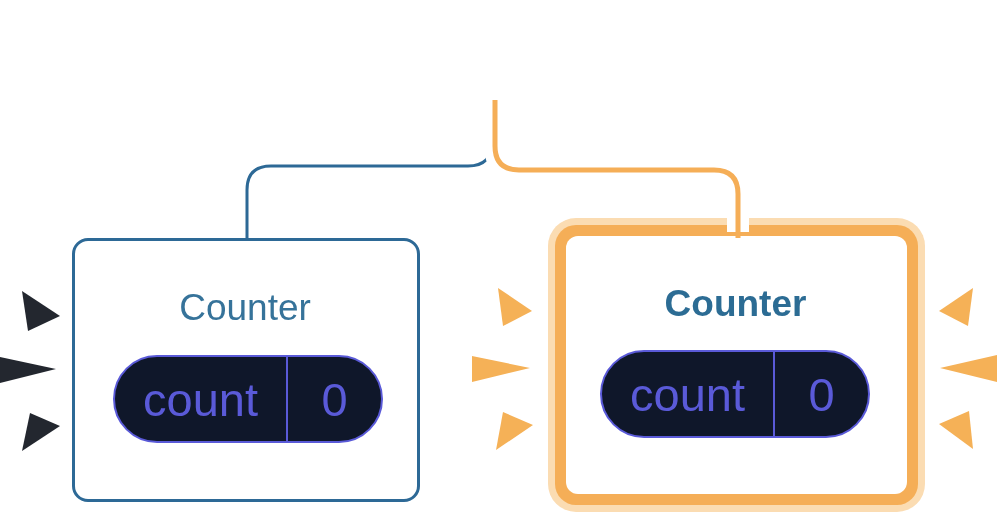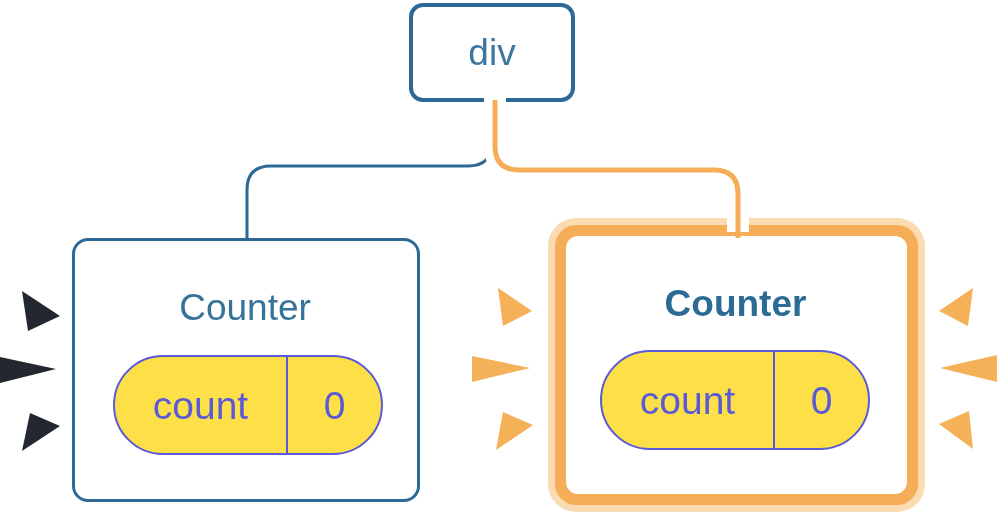--- a/index.html
+++ b/index.html
@@ -27,23 +27,23 @@
     border-radius:16px;z-index:1;
   }
   .counter-title{
     position:absolute;left:0;right:2px;top:48px;text-align:center;
     font-size:37px;line-height:1;color:#36739A;font-weight:500;
   }
   .counter-title.bold{font-weight:700;color:#2C6C94;top:49px;}
 
   
   .state-pill{
-    position:absolute;box-sizing:border-box;height:100px;width:270px;
+    position:absolute;box-sizing:border-box;height:88px;width:270px;
     border:2.5px solid #5A5AD8;border-radius:999px;display:flex;
-    color:#5A5AD8;font-size:39px;line-height:1;background:#fde047;
+    color:#5A5AD8;font-size:47px;line-height:1;background:#0f172a;
   }
   .state-pill .key{flex:1;display:flex;align-items:center;justify-content:center;}
   .state-pill .val{width:93px;display:flex;align-items:center;justify-content:center;
     border-left:2.5px solid #5A5AD8;}
   .pill-left{left:38px;top:114px;}
   .pill-right{left:34px;top:114px;}
 
   
   .highlight-outer{
     position:absolute;left:548px;top:218px;width:377px;height:294px;
@@ -60,23 +60,20 @@
 </style>
 </head>
 <body>
 
 <div class="stage">
 
   <svg id="underlay" class="layer" width="999" height="515" viewBox="0 0 999 515">
     <path d="M492,100 L492,142 Q492,166 468,166 L271,166 Q247,166 247,190 L247,240" fill="none" stroke="#2D6996" stroke-width="3"></path>
   </svg>
 
-  <div class="root-node">
-    <span class="label">div</span>
-  </div>
 
   <div class="counter-card">
     <div class="counter-title">Counter</div>
     <div class="state-pill pill-left">
       <span class="key">count</span>
       <span class="val">0</span>
     </div>
   </div>
 
   <div class="highlight-outer">

